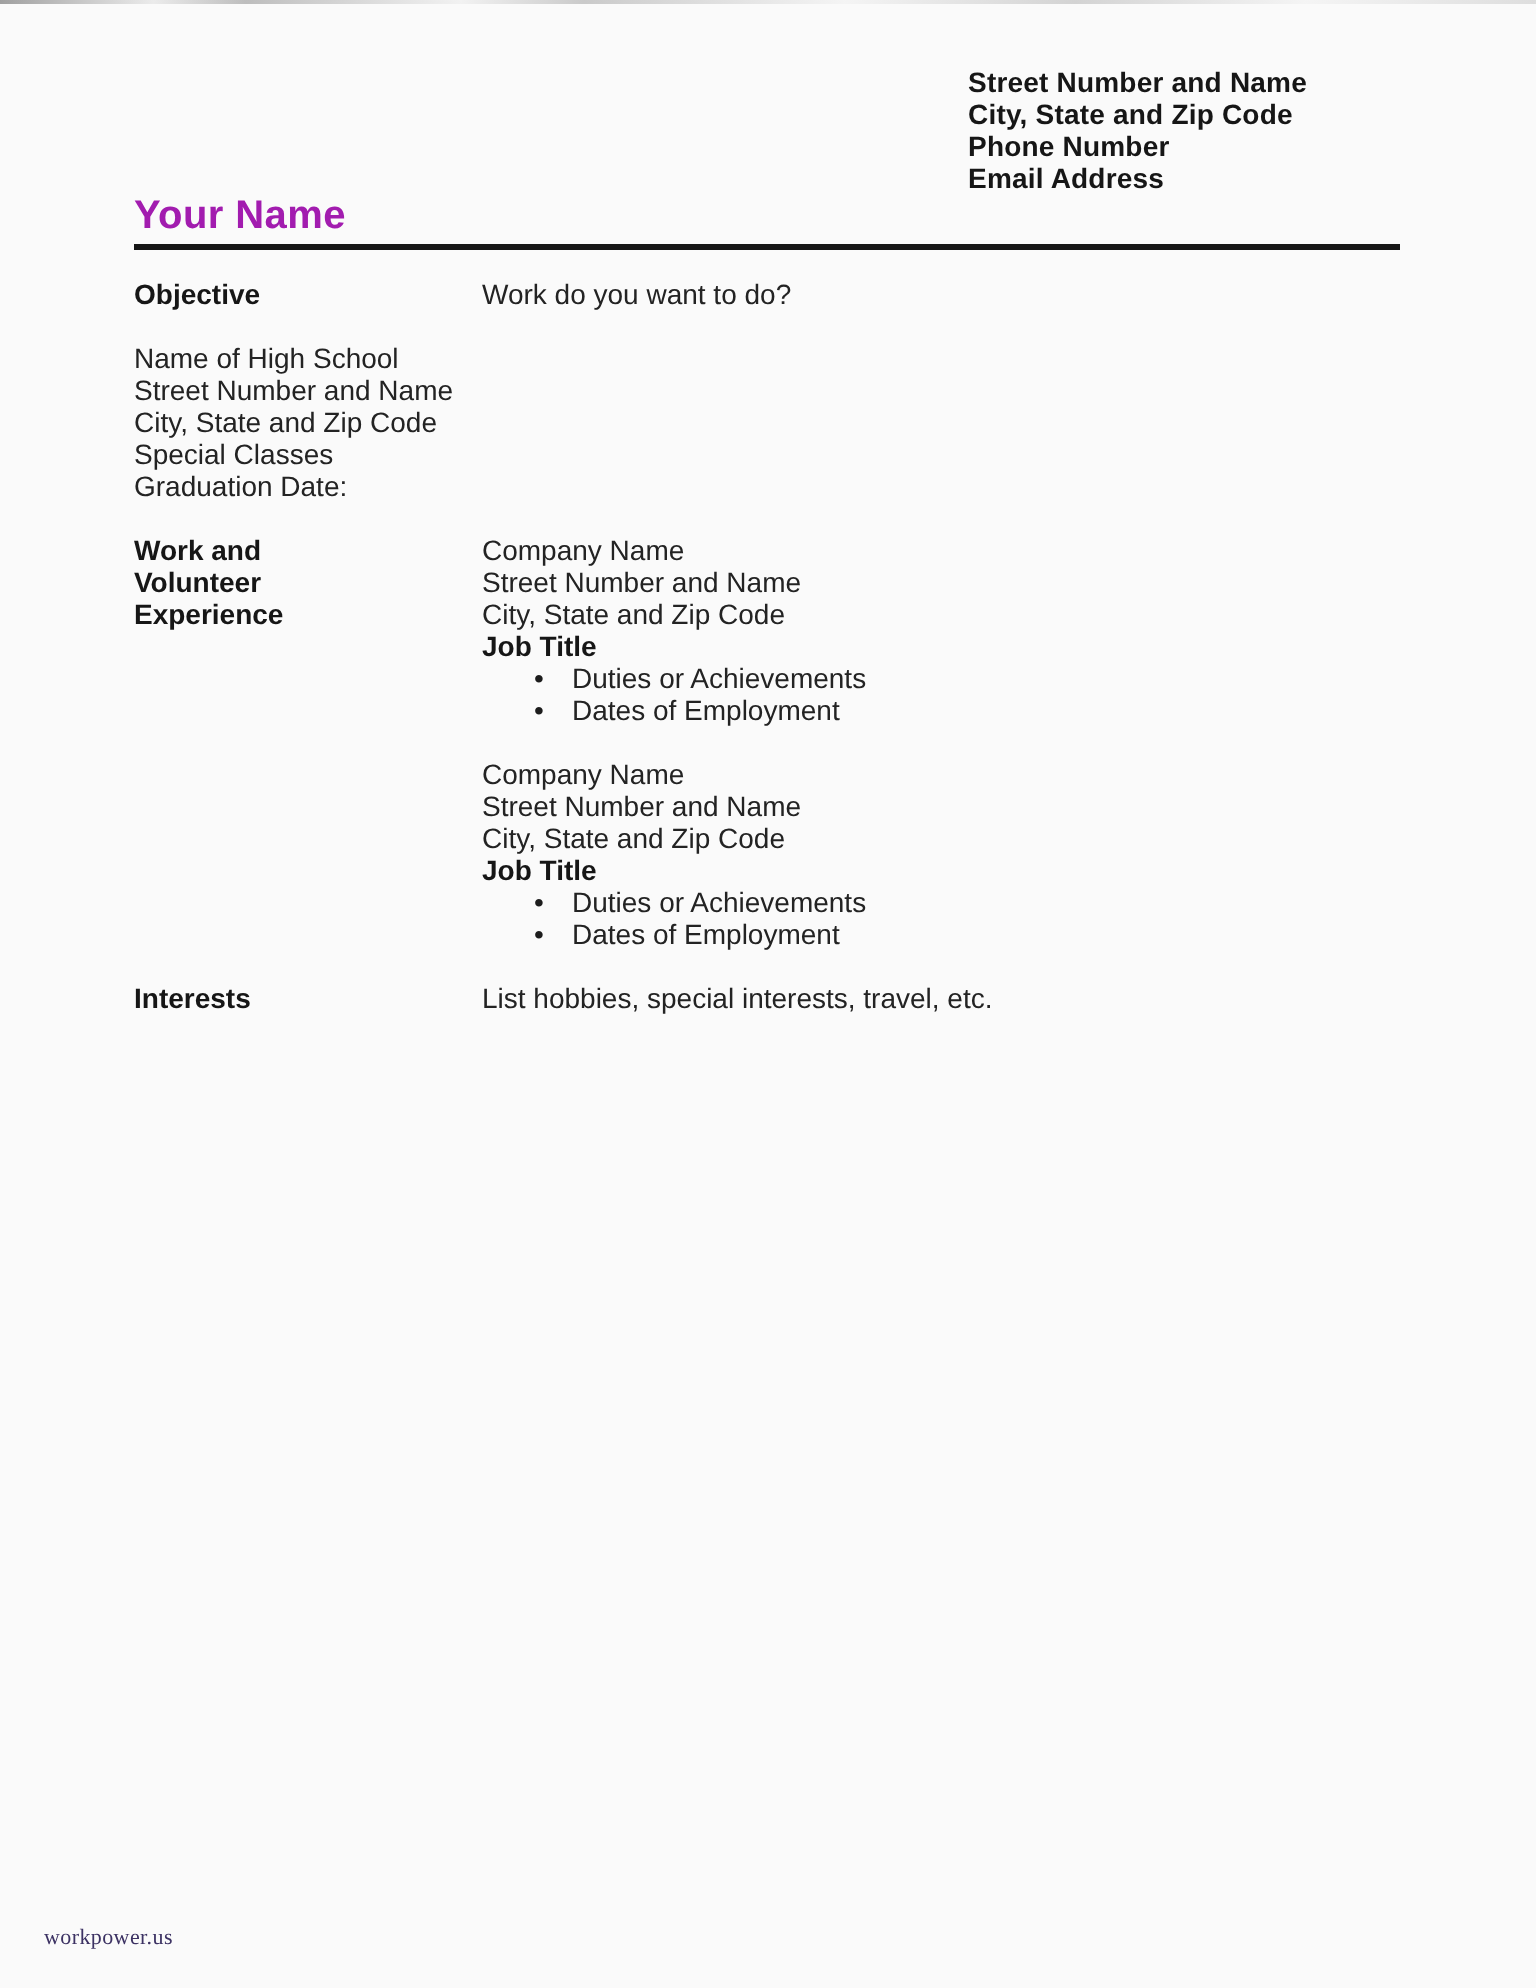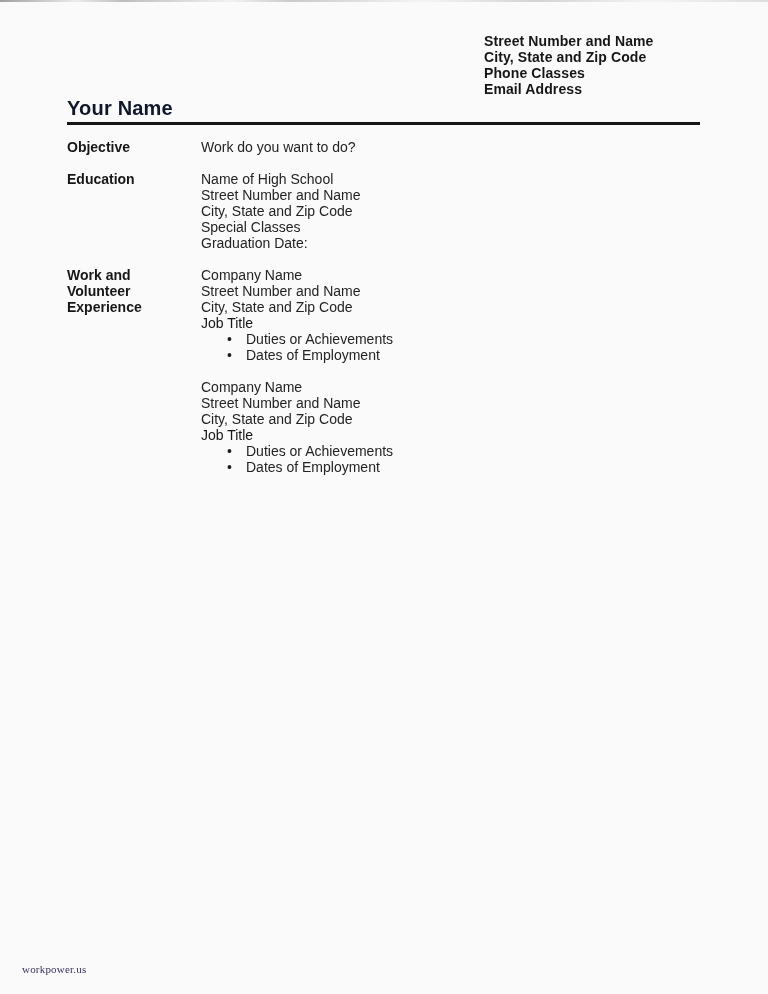--- a/index.html
+++ b/index.html
@@ -34,37 +34,37 @@
 
   
   .doc { position: absolute; top: 96px; left: 67px; width: 633px; }
 
   .name-wrap {
     border-bottom: 3px solid #161616;
     padding-bottom: 2px;
   }
   .name {
     margin: 0; font-size: 20px; line-height: 24px;
-    font-weight: bold; color: #0f172a; letter-spacing: 0.2px;
+    font-weight: bold; color: #a21caf; letter-spacing: 0.2px;
   }
 
   .main { margin-top: 14px; }
 
-  .row { display: flex; margin-bottom: 16px; }
+  .row { display: flex; margin-bottom: 16px; gap: 40px; }
   .label {
     width: 134px; flex-shrink: 0;
     font-weight: bold; font-size: 14px; line-height: 16px; color: #161616;
   }
   .content {
     flex: 1; font-size: 14px; line-height: 16px; color: #232323;
     max-width: 474px;
   }
   .content .line { white-space: nowrap; }
 
-  .job-title { font-weight: normal; color: #161616; }
+  .job-title { font-weight: bold; color: #161616; }
   .job-block + .job-block { margin-top: 16px; }
   .bullet { position: relative; padding-left: 45px; }
   .bullet::before {
     content: "\2022";
     position: absolute; left: 26px; top: 0;
     font-size: 14px; line-height: 16px; color: #1c1c1c;
   }
 
   .footer {
     position: absolute; top: 962px; left: 22px;
@@ -75,38 +75,37 @@
 </style>
 </head>
 <body>
 
 <div class="page">
   <div class="top-edge"></div>
 
   <div class="contact">
     <div>Street Number and Name</div>
     <div>City, State and Zip Code</div>
-    <div>Phone Classes</div>
+    <div>Phone Number</div>
     <div>Email Address</div>
   </div>
 
   <div class="doc">
     <div class="name-wrap">
       <h1 class="name">Your Name</h1>
     </div>
 
     <div class="main">
 
       <div class="row">
         <div class="label">Objective</div>
         <div class="content">Work do you want to do?</div>
       </div>
 
       <div class="row">
-        <div class="label">Education</div>
         <div class="content">
           <div class="line">Name of High School</div>
           <div class="line">Street Number and Name</div>
           <div class="line">City, State and Zip Code</div>
           <div class="line">Special Classes</div>
           <div class="line">Graduation Date:</div>
         </div>
       </div>
 
       <div class="row">
@@ -133,18 +132,22 @@
             <div class="line job-title">Job Title</div>
             <div class="bullet">Duties or Achievements</div>
             <div class="bullet">Dates of Employment</div>
           </div>
 
         </div>
       </div>
 
 
 
+      <div class="row">
+        <div class="label">Interests</div>
+        <div class="content">List hobbies, special interests, travel, etc.</div>
+      </div>
 
     </div>
   </div>
 
   <div class="footer">workpower.us</div>
 </div>
 
 </body></html>

